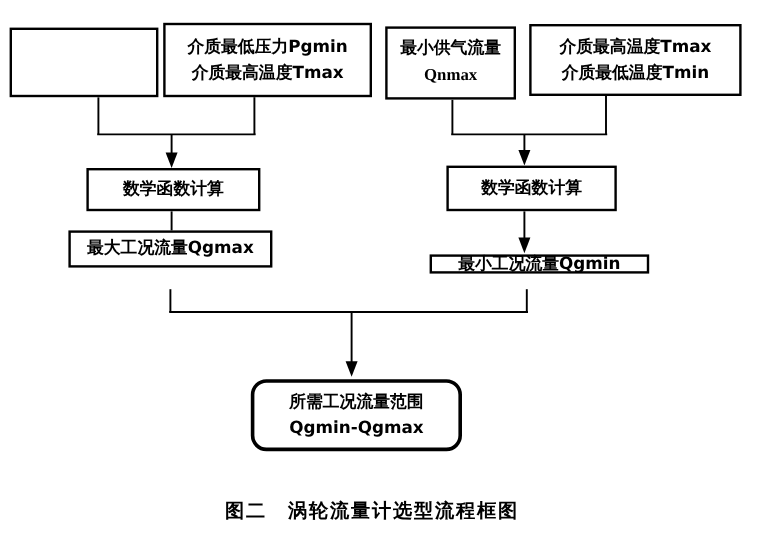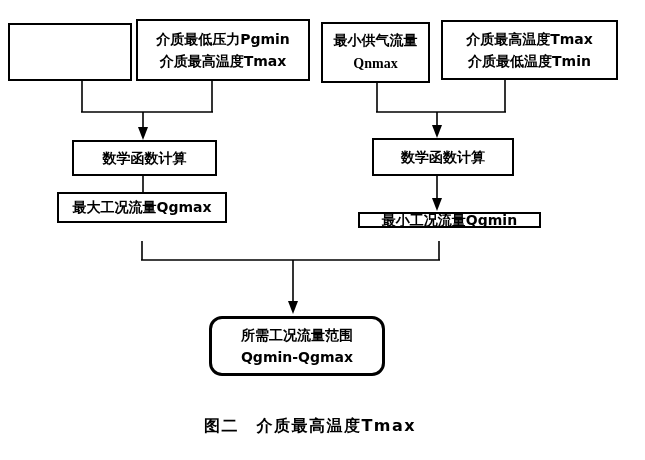--- a/index.html
+++ b/index.html
@@ -134,15 +134,15 @@
 
   <div class="box" style="left:358px; top:212px; width:183px; height:16px;">
     <div>最小工况流量Qgmin</div>
   </div>
 
   <div class="box thick" style="left:209px; top:316px; width:176px; height:60px;border-radius:13px;">
     <div>所需工况流量范围</div>
     <div>Qgmin-Qgmax</div>
   </div>
 
-  <div class="caption">图二　介质最高温度Tmax</div>
+  <div class="caption">图二　涡轮流量计选型流程框图</div>
 
 </div>
 
 </body></html>

